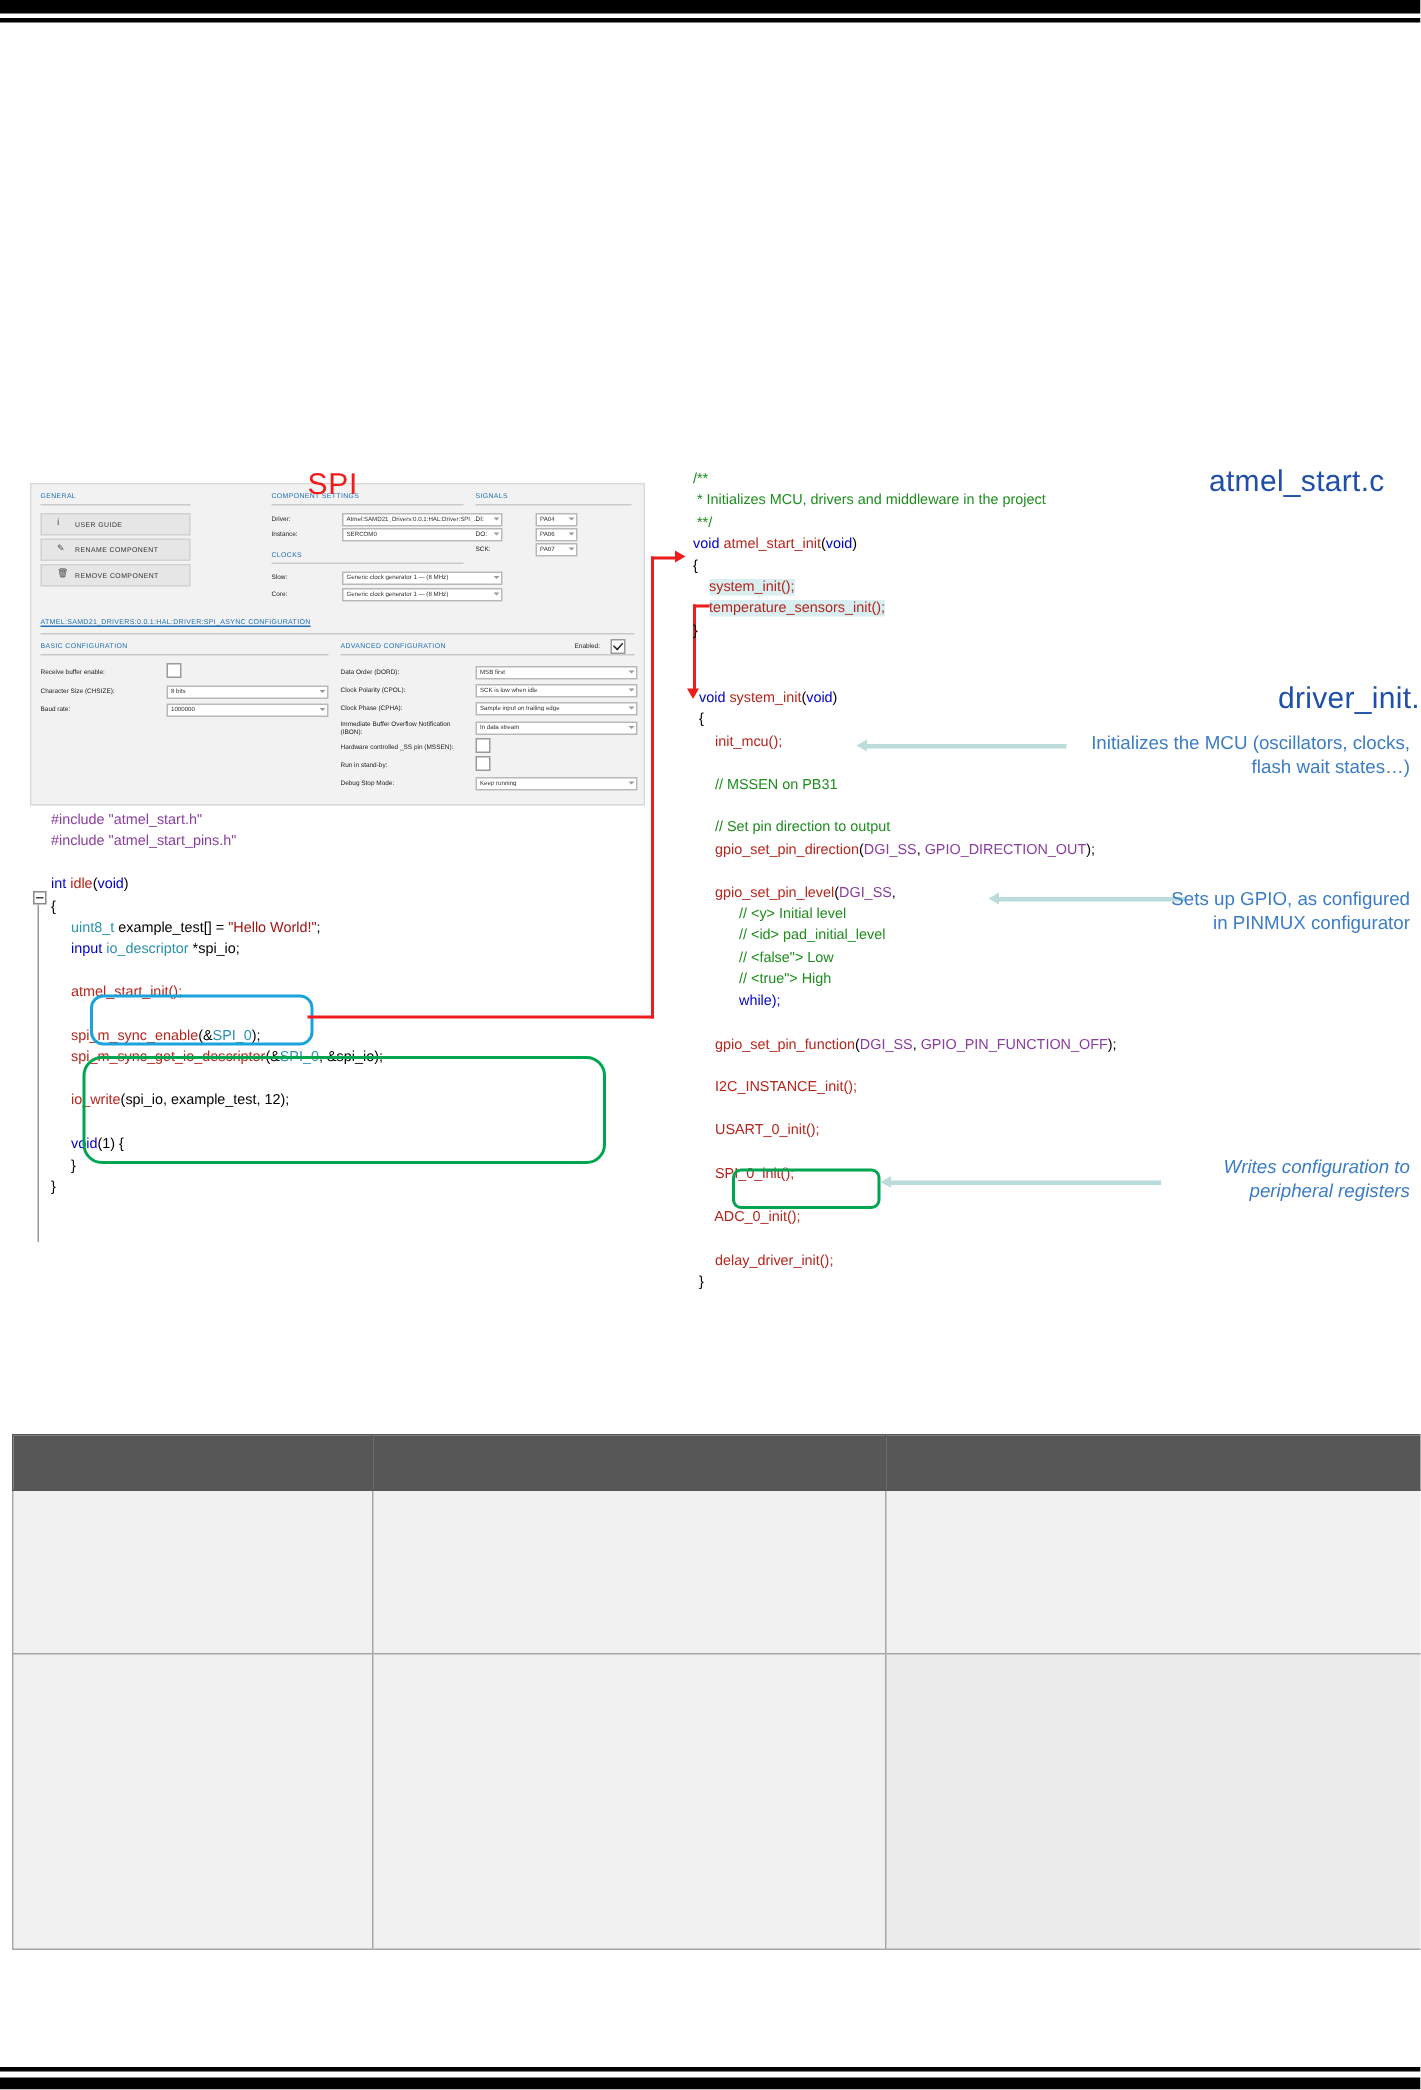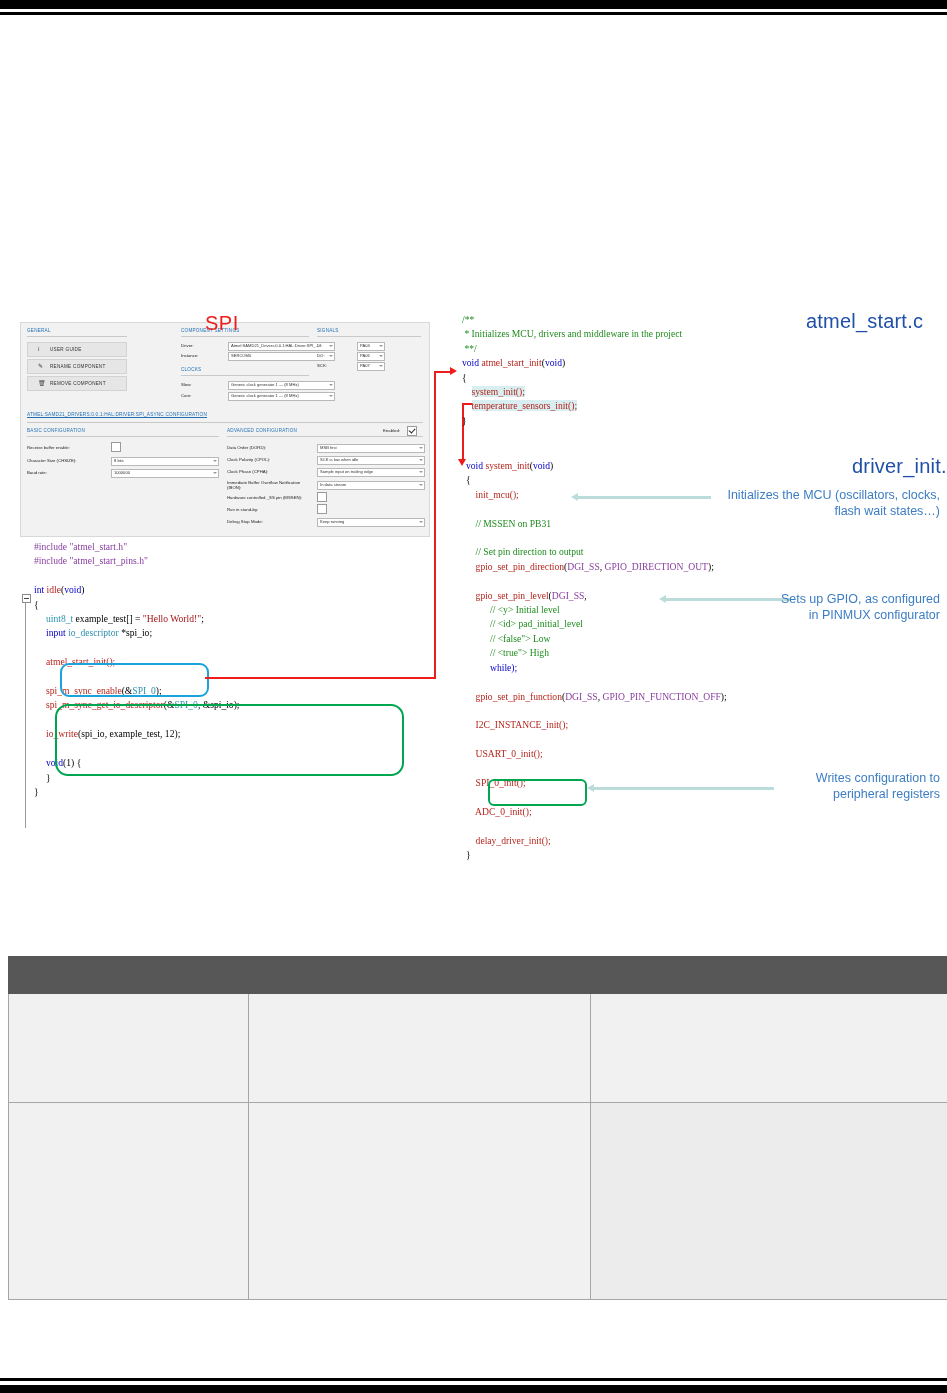--- a/index.html
+++ b/index.html
@@ -31,21 +31,21 @@
   .btn .ic{position:absolute;left:10px;top:3px;font-size:6px;color:#444;line-height:7px;}
   .cb{position:absolute;width:8px;height:8px;background:#fff;border:1px solid #9a9a9a;}
   .cb.on:after{content:"";position:absolute;left:1.6px;top:0.2px;width:3px;height:5.2px;
       border:solid #222;border-width:0 1.1px 1.1px 0;transform:rotate(42deg);}
   .title-link{position:absolute;color:#1f6fb5;font-size:4.7px;letter-spacing:.2px;
               text-decoration:underline;white-space:nowrap;}
   .spi-big{position:absolute;left:205px;top:312px;font-size:20px;color:#ee1c1c;
            font-family:"Liberation Sans",sans-serif;letter-spacing:.5px;}
 
   
-  .code{position:absolute;font-family:Liberation Serif, serif;
+  .code{position:absolute;font-family:Liberation Sans, sans-serif;
         font-size:9.6px;line-height:14.4px;white-space:pre;color:#000;}
   .code .kw{color:#0000c8;}
   .code .ty{color:#2b91af;}
   .code .fn{color:#b5261e;}
   .code .st{color:#a31515;}
   .code .cm{color:#1f8c1f;}
   .code .mac{color:#8a3fa0;}
   .code .pp{color:#8a3fa0;}
   .code .pl{color:#000;}
   .hl{background:#d8eef0;}
@@ -307,21 +307,21 @@
 <div class="tealline" style="left:578px;top:496px;width:133px;"></div>
 <div class="tealarrow" style="left:571px;top:493px;"></div>
 <div class="anno" style="left:700px;top:488px;width:240px;">Initializes the MCU (oscillators, clocks, flash wait states…)</div>
 
 <div class="tealline" style="left:666px;top:598px;width:124px;"></div>
 <div class="tealarrow" style="left:659px;top:595px;"></div>
 <div class="anno" style="left:780px;top:592px;width:160px;">Sets up GPIO, as configured in PINMUX configurator</div>
 
 <div class="tealline" style="left:594px;top:787px;width:180px;"></div>
 <div class="tealarrow" style="left:587px;top:784px;"></div>
-<div class="anno" style="left:760px;top:771px;width:180px;">Writes configuration to peripheral registers</div>
+<div class="anno" style="left:760px;top:771px;width:180px;font-style:italic;">Writes configuration to peripheral registers</div>
 
 <table class="tbl">
   <tbody>
       <tr class="hdr">
     <td style="width:227px;"></td>
     <td style="width:329px;"></td>
     <td style="width:375px;"></td>
   </tr>
   <tr class="r1">
     <td></td>

